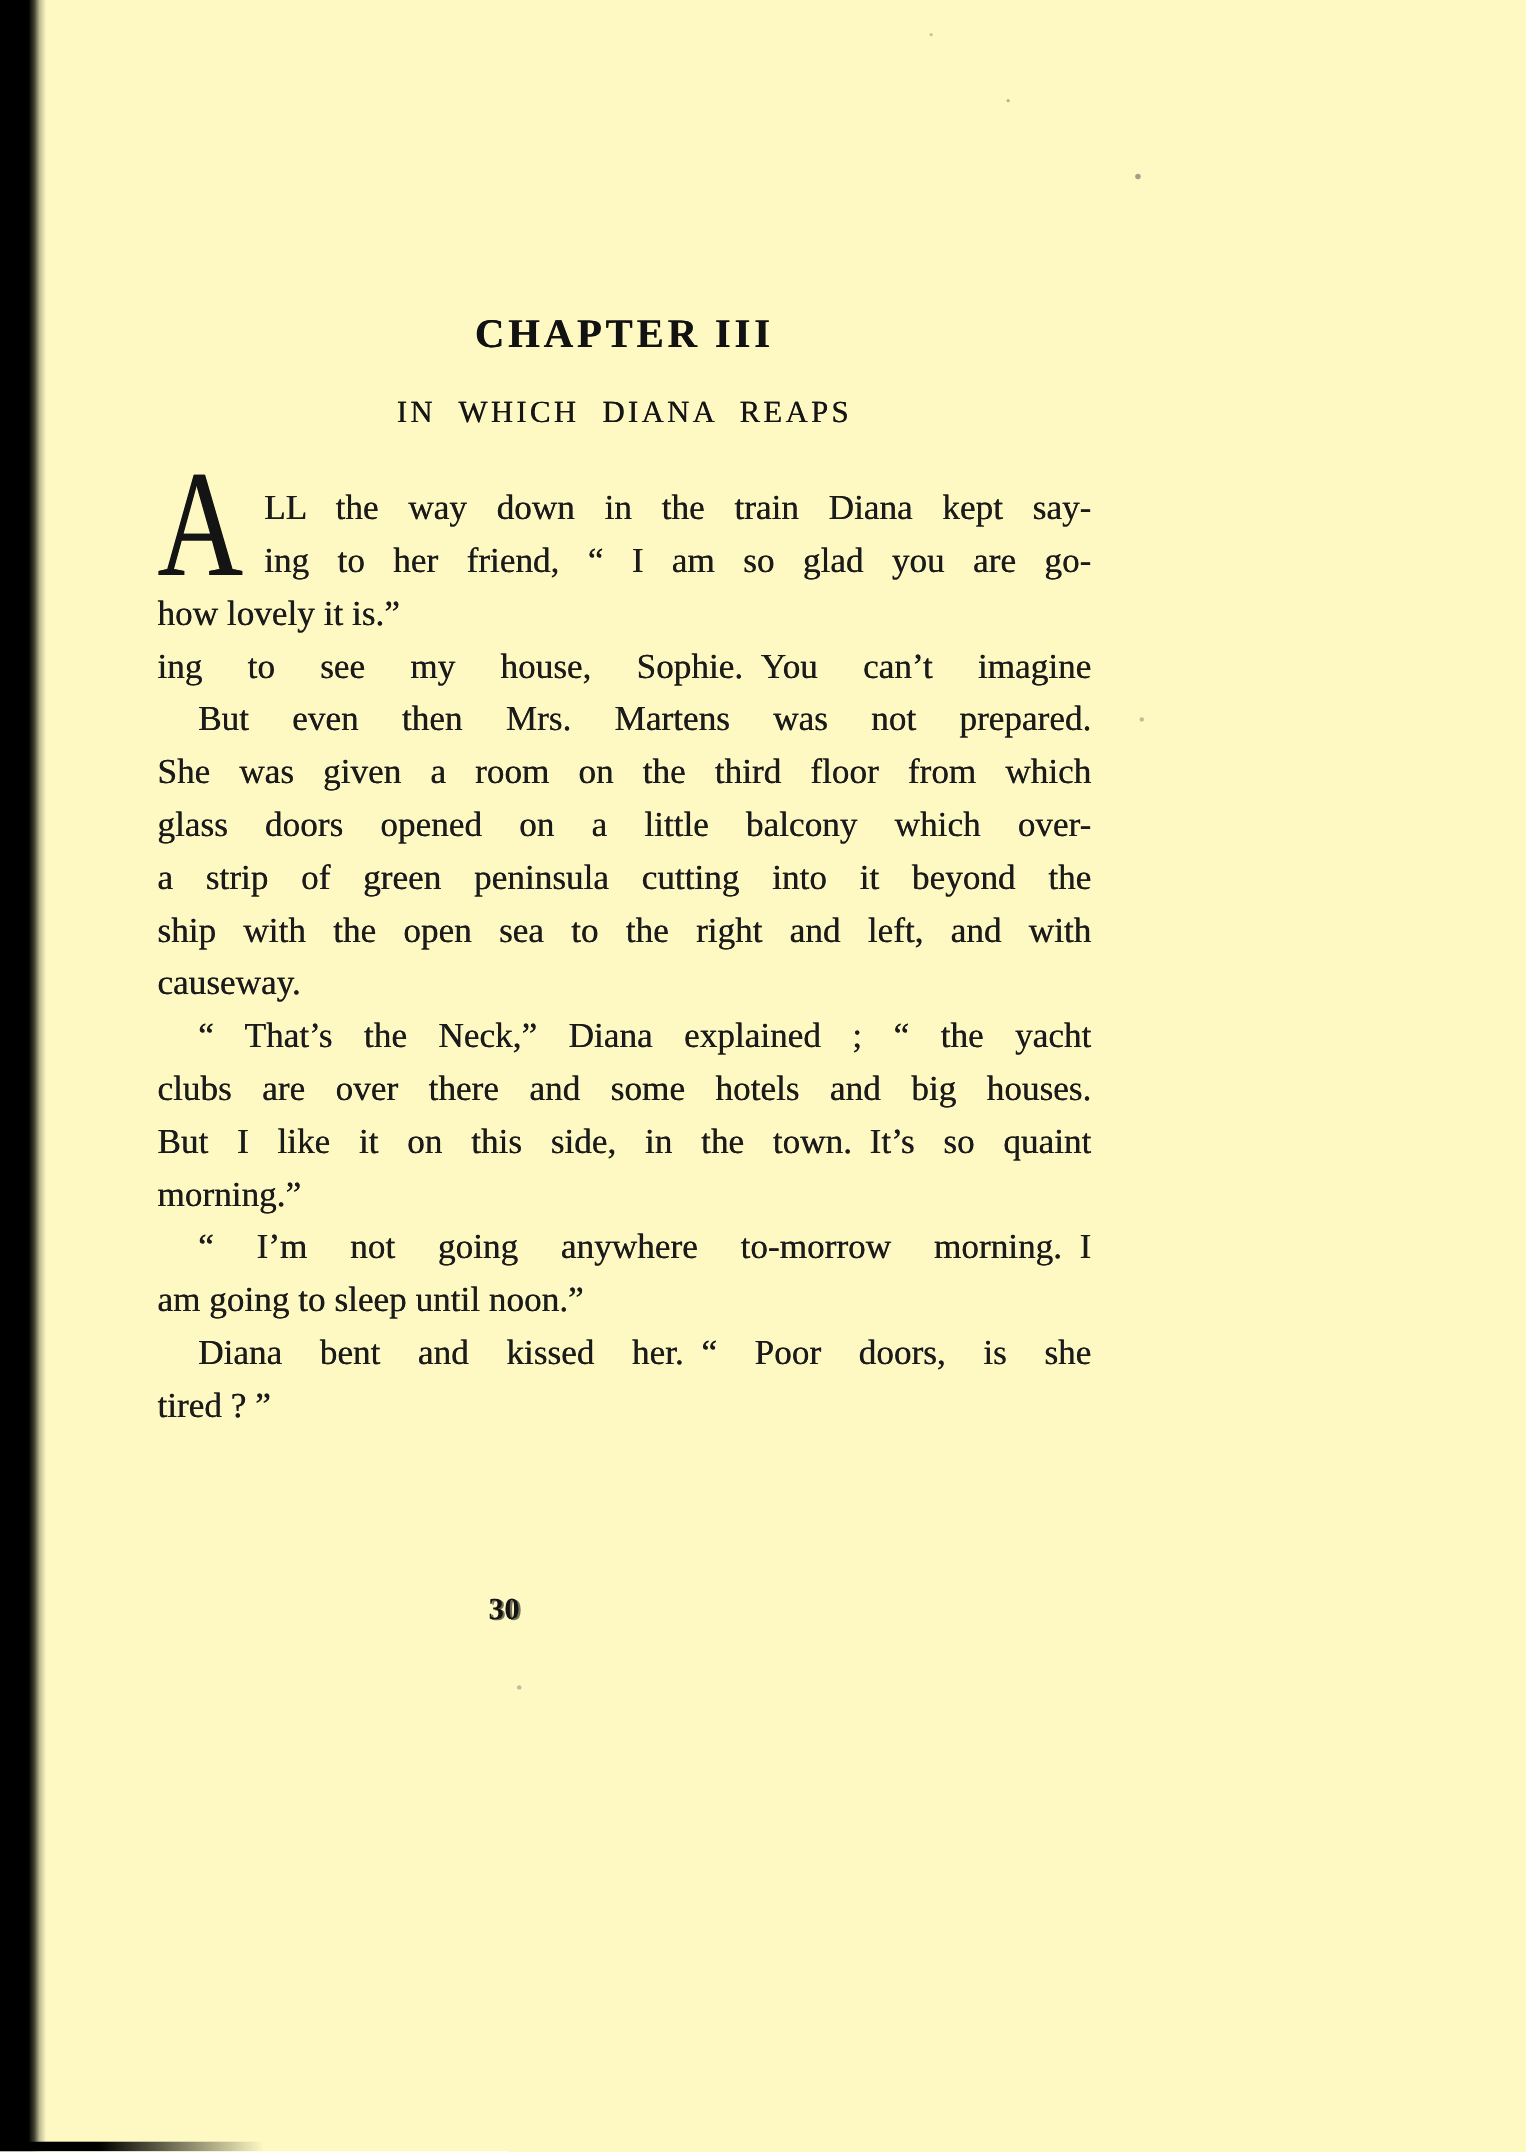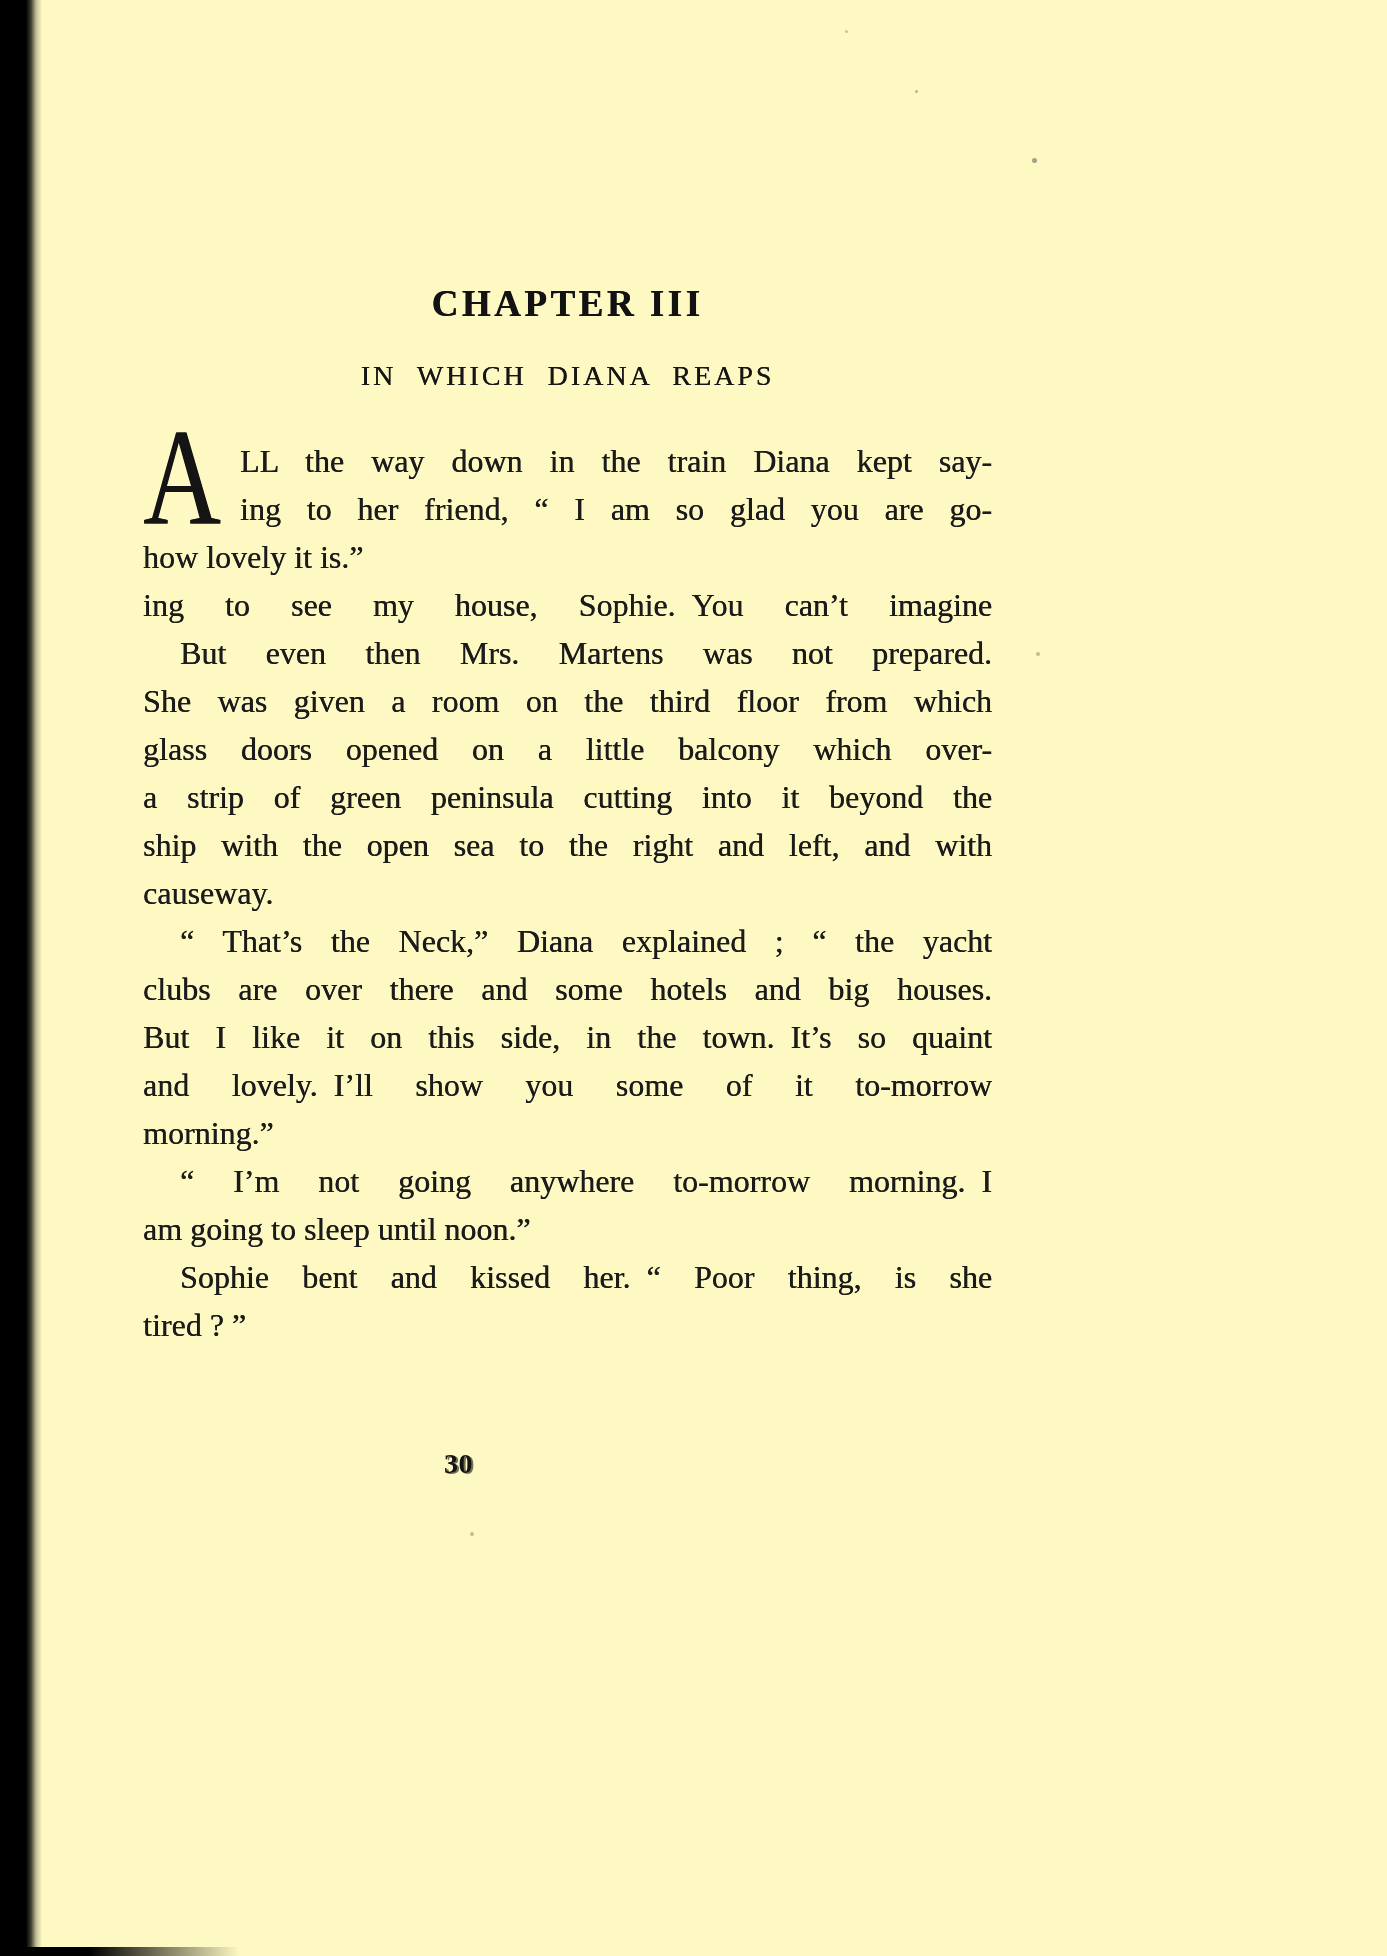--- a/index.html
+++ b/index.html
@@ -143,31 +143,30 @@
         <div class="line">glass doors opened on a little balcony which over-</div>
         <div class="line">a strip of green peninsula cutting into it beyond the</div>
         <div class="line">ship with the open sea to the right and left, and with</div>
         <div class="line end">causeway.</div>
       </div>
 
       <div class="para">
         <div class="line indent">“ That’s the Neck,” Diana explained ; “ the yacht</div>
         <div class="line">clubs are over there and some hotels and big houses.</div>
         <div class="line">But I like it on this side, in the town. It’s so quaint</div>
-        <div class="line">and lovely. I’ll show you some of it to-morrow</div>
         <div class="line end">morning.”</div>
       </div>
 
       <div class="para">
         <div class="line indent">“ I’m not going anywhere to-morrow morning. I</div>
         <div class="line end">am going to sleep until noon.”</div>
       </div>
 
       <div class="para">
-        <div class="line indent">Sophie bent and kissed her. “ Poor thing, is she</div>
+        <div class="line indent">Diana bent and kissed her. “ Poor doors, is she</div>
         <div class="line end">tired ? ”</div>
       </div>
 
     </div>
   </div>
 
   <div class="page-number">30</div>
 
 </div>
 

